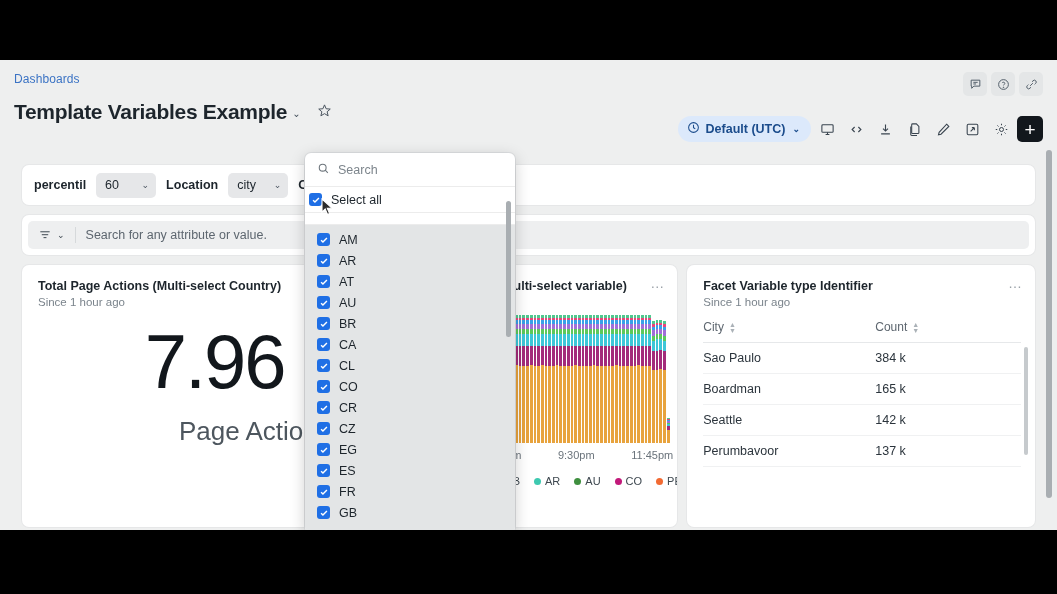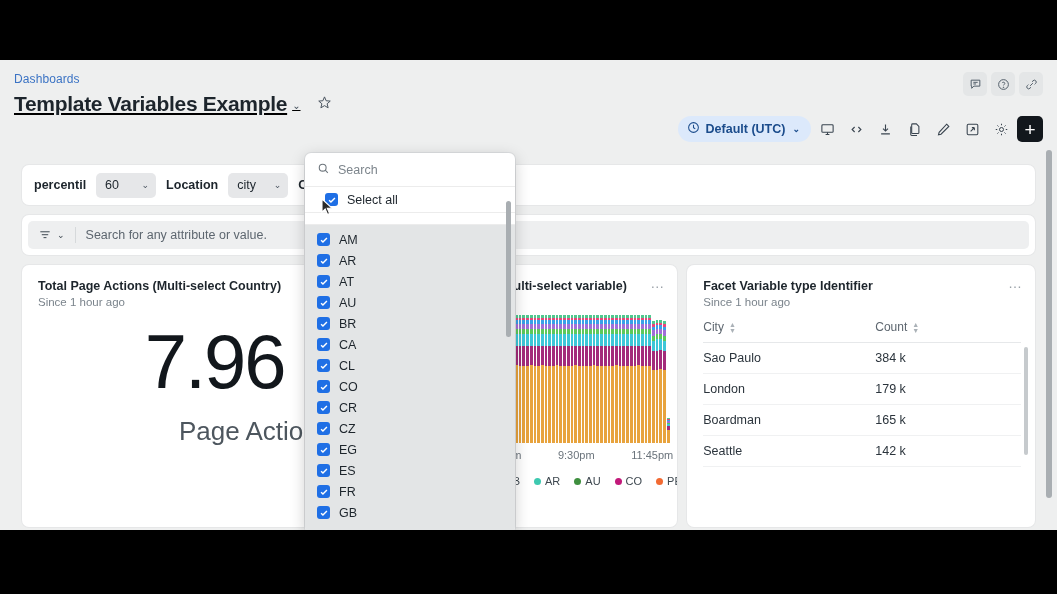--- a/index.html
+++ b/index.html
@@ -15,21 +15,21 @@
   .app {
     position: absolute; top: 60px; left: 0;
     width: 1057px; height: 470px;
     background: #eeefef;
     overflow: hidden;
   }
 
   
   .header { position: relative; height: 105px; padding: 12px 20px 0 14px; }
   .breadcrumb { font-size: 12px; color: #3b73c4; font-weight: 500; letter-spacing: .1px; }
-  .title-row { display: flex; align-items: center; gap: 8px; margin-top: 6px; text-decoration: underline; }
+  .title-row { display: flex; align-items: center; gap: 8px; margin-top: 14px; }
   .page-title { font-size: 21px; font-weight: 700; color: #1d252c; letter-spacing: -.3px; }
   .caret { font-size: 10px; color: #44505c; margin-left: -3px; margin-top: 3px; }
   .star { font-size: 16px; color: #4b5560; margin-left: 8px; }
 
   .header-icons-top { position: absolute; top: 12px; right: 14px; display: flex; gap: 4px; }
   .hicon {
     width: 24px; height: 24px; border-radius: 5px; background: #e4e6e7;
     display: flex; align-items: center; justify-content: center;
     color: #4f5b67;
   }
@@ -127,21 +127,21 @@
     box-shadow: 0 4px 16px rgba(0,0,0,.20), 0 0 0 1px #dfe1e3;
     z-index: 60; overflow: hidden;
   }
   .dd-search {
     height: 34px; display: flex; align-items: center; gap: 8px;
     padding: 0 12px; border-bottom: 1px solid #ececec;
     font-size: 12.5px; color: #7d858c;
   }
   .dd-selectall {
     height: 26px; display: flex; align-items: center; gap: 9px;
-    padding: 0 20px; font-size: 12.5px; color: #1d252c;
+    padding: 0 4px; font-size: 12.5px; color: #1d252c;
     border-bottom: 1px solid #ececec;
     position: relative;
   }
   .dd-gap { height: 12px; background: #fff; border-bottom: 1px solid #ececec; }
   .dd-list { background: #e3e5e6; height: 306px; padding-top: 4px; }
   .dd-item { height: 21px; display: flex; align-items: center; gap: 9px; padding: 0 12px; font-size: 12.5px; color: #1d252c; }
   .cb {
     width: 13px; height: 13px; border-radius: 3px; background: #1f6fe5;
     display: flex; align-items: center; justify-content: center; flex: none;
   }
@@ -790,30 +790,30 @@
                 <span>▼</span>
               </span>
           </div>
         </div>
         <div id="tbl-body">
             <div class="tbl-row">
               <div class="td-city">Sao Paulo</div>
               <div>384 k</div>
             </div>
             <div class="tbl-row">
-              <div class="td-city">London</div>
-              <div>179 k</div>
-            </div>
-            <div class="tbl-row">
               <div class="td-city">Boardman</div>
               <div>165 k</div>
             </div>
             <div class="tbl-row">
               <div class="td-city">Seattle</div>
               <div>142 k</div>
+            </div>
+            <div class="tbl-row">
+              <div class="td-city">Perumbavoor</div>
+              <div>137 k</div>
             </div>
           </div>
       </div>
       <div class="tbl-scroll"></div>
     </div>
   </div>
 
   <div class="page-scroll"></div>
 
   <div class="dropdown">

